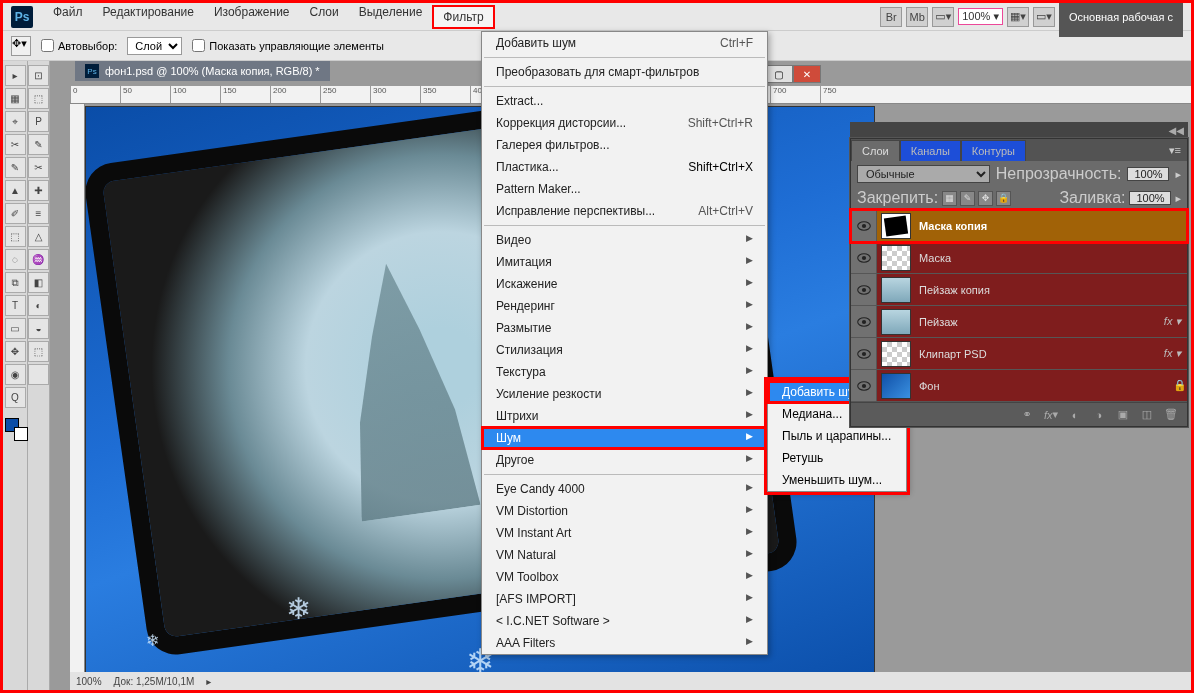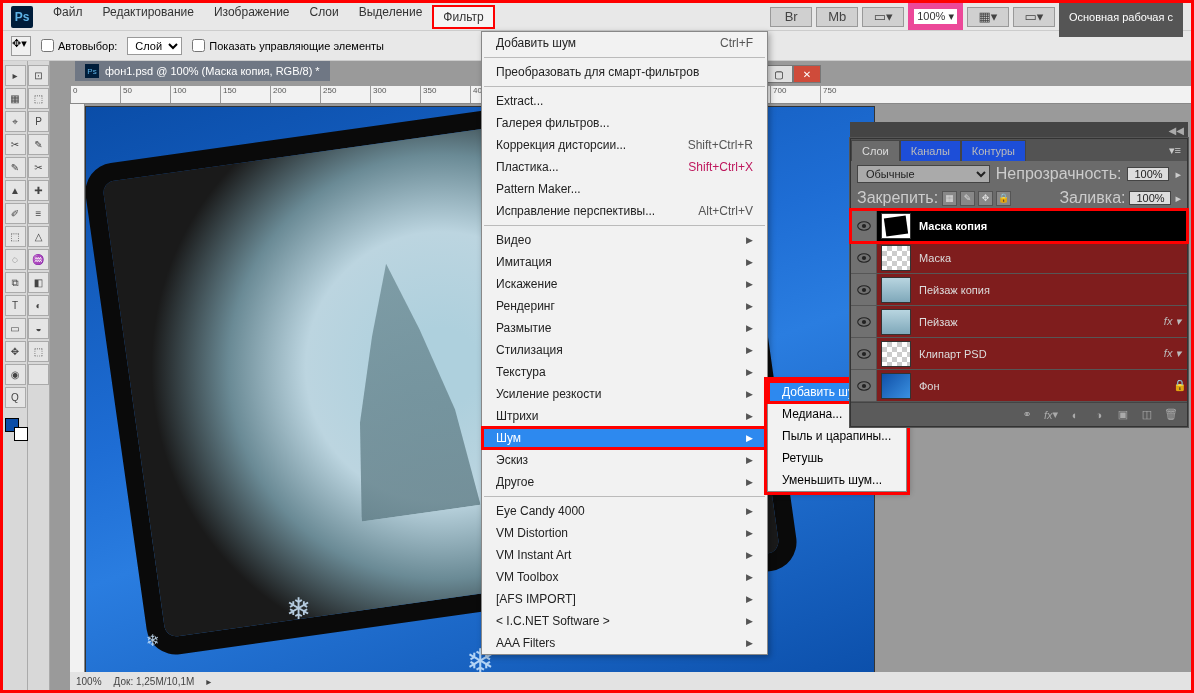--- a/index.html
+++ b/index.html
@@ -3,22 +3,22 @@
 <meta charset="utf-8">
 <style>
 * { margin:0; padding:0; box-sizing:border-box; font-family: Tahoma, Arial, sans-serif; user-select:none; }
 body { width:1194px; height:693px; background:#fff; border:3px solid #ff0000; position:relative; overflow:hidden; }
 .menubar { height:28px; background:#e8e8e8; display:flex; align-items:center; padding:0 8px; gap:2px; font-size:12px; color:#333; border-bottom:1px solid #ccc; }
 .ps-logo { width:22px; height:22px; background:#001d3a; color:#5db3e6; display:flex; align-items:center; justify-content:center; font-weight:bold; font-size:12px; border-radius:2px; margin-right:8px;}
 .menu-item { padding:0 10px; cursor:default; }
 .menu-item.hl { border:2px solid #ff0000; background:#f5f5f5; padding:3px 9px;}
 .spacer { flex:1; }
 .top-icons { display:flex; gap:4px; align-items:center;}
-.top-icon { width:42px; height:20px; background:#d0d0d0; border:1px solid #999; display:flex; align-items:center; justify-content:center; font-size:13px; color:#444;}
-.zoom-sel { font-size:11px; padding:1px 3px; background:#fff; border:6px solid #ec4899;}
+.top-icon { width:22px; height:20px; background:#d0d0d0; border:1px solid #999; display:flex; align-items:center; justify-content:center; font-size:11px; color:#444;}
+.zoom-sel { font-size:11px; padding:1px 3px; background:#fff; border:1px solid #ec4899;}
 .workspace-btn { background:#555; color:#fff; font-size:11px; padding:14px 10px; border-radius:0;}
 .toolbar2 { height:30px; background:#e8e8e8; display:flex; align-items:center; padding:0 8px; gap:10px; font-size:11px; border-bottom:1px solid #ccc;}
 .tb2-icon { width:20px; height:20px; border:1px solid #999; background:#f0f0f0;}
 .chk { display:flex; align-items:center; gap:4px;}
 .sel-small { font-size:11px; border:1px solid #999; padding:1px 3px; background:#fff;}
 .main-area { position:relative; height:calc(100% - 58px); display:flex; background:#9a9a9a;}
 .tool-column { width:25px; background:#d8d8d8; border-right:1px solid #aaa; display:flex; flex-direction:column; align-items:center; padding-top:4px; gap:2px;}
 .tool-btn { width:21px; height:21px; background:#e5e5e5; border:1px solid #aaa; font-size:10px; display:flex; align-items:center; justify-content:center; color:#444;}
 .canvas-wrap { flex:1; position:relative; background:#9a9a9a; overflow:hidden;}
 .doc-tab { position:absolute; top:0; left:25px; height:20px; background:#6f7784; color:#fff; font-size:11px; display:flex; align-items:center; padding:0 10px; gap:6px;}
@@ -26,21 +26,21 @@
 .canvas-img { position:absolute; top:45px; left:35px; width:790px; height:590px; background:linear-gradient(160deg,#0a4da8,#1e6dd4 40%,#2a7de0 55%,#0a4da8); overflow:hidden; border:1px solid #333;}
 .scallop-frame { position:absolute; top:30px; left:45px; width:620px; height:460px; background:radial-gradient(circle at 50% 50%, #aed0dd 10%, #bcd5e0 35%, #6a8a95 55%, #1a1a1a 75%); border-radius:12px; transform:rotate(-8deg); box-shadow:0 0 0 18px #0a0a0a;}
 .tree { position:absolute; left:210px; top:120px; width:120px; height:280px; background: linear-gradient(#6b8a93,#5a7780); clip-path: polygon(50% 0,70% 25%,90% 55%,100% 90%,0 90%,10% 55%,30% 25%); opacity:.75;}
 .ruler-h { position:absolute; top:25px; left:20px; right:0; height:18px; background:#f2f2f2; border-bottom:1px solid #888; font-size:8px; color:#555; display:flex;}
 .ruler-h span{ border-left:1px solid #999; width:50px; padding-left:2px;}
 .ruler-v { position:absolute; top:43px; left:20px; width:15px; bottom:0; background:#f2f2f2; border-right:1px solid #888;}
 .window-controls { position:absolute; top:4px; right:370px; display:flex; gap:0;}
 .wc { width:28px; height:18px; font-size:10px; display:flex; align-items:center; justify-content:center; border:1px solid #777;}
 .wc.min{background:#e0e0e0;} .wc.max{background:#e0e0e0;} .wc.close{background:#cf4b3a;color:#fff;}
 .dropdown { position:absolute; top:28px; left:478px; width:287px; background:#f2f2f2; border:1px solid #888; box-shadow:2px 2px 6px rgba(0,0,0,.3); font-size:12px; color:#222;}
-.dd-item { padding:4px 14px; display:flex; justify-content:space-between; align-items:center; cursor:default; position:relative;}
+.dd-item { padding:4px 14px; display:flex; justify-content:space-between; cursor:default; position:relative;}
 .dd-item.sub::after{ content:"▶"; font-size:9px; color:#555;}
 .dd-sep { height:1px; background:#bbb; margin:3px 2px;}
 .dd-item.sel { background:#2d89ef; color:#fff; }
 .dd-item.sel::after{ color:#fff;}
 .dd-item.hl-red { outline:3px solid #ff0000; outline-offset:-2px;}
 .submenu { position:absolute; top:377px; left:764px; width:140px; background:#f2f2f2; border:1px solid #888; box-shadow:2px 2px 6px rgba(0,0,0,.3); font-size:12px;}
 .submenu .dd-item.hl-red{ outline:3px solid #ff0000; outline-offset:-2px;}
 .submenu-box{ outline:3px solid #ff0000; outline-offset:0;}
 .layers-panel { position:absolute; top:135px; right:3px; width:338px; background:#6b6b6b; border:1px solid #333; box-shadow:0 0 0 1px #555; font-size:11px; color:#ccc;}
 .lp-tabs { display:flex; background:#535353; height:22px; align-items:flex-end;}
@@ -48,21 +48,21 @@
 .lp-tab.active{ background:#6b6b6b; color:#ddd;}
 .lp-row1 { display:flex; align-items:center; padding:4px 6px; gap:6px; background:#6b6b6b;}
 .lp-sel { flex:1; background:#aaa; color:#222; border:1px solid #444; padding:1px 4px; font-size:11px;}
 .lp-label{ color:#ccc; font-size:16px;}
 .lp-num { width:42px; background:#ddd; color:#222; text-align:center; border:1px solid #444; font-size:11px;}
 .lp-row2 { display:flex; align-items:center; padding:2px 6px; gap:4px; background:#6b6b6b; border-bottom:1px solid #4a4a4a;}
 .lock-icons{ display:flex; gap:3px;}
 .li-ic{ width:15px; height:15px; background:#888; border:1px solid #555; font-size:9px; display:flex; align-items:center; justify-content:center; color:#ddd;}
 .layer-list{ background:#6b6b6b;}
 .layer-row{ display:flex; align-items:center; height:32px; border-bottom:1px solid #565656; background:#7f1d1d;}
-.layer-row.sel{ background:#000000; outline:3px solid #ff0000; outline-offset:-1px;}
+.layer-row.sel{ background:#a16207; outline:3px solid #ff0000; outline-offset:-1px;}
 .eye{ width:26px; height:100%; display:flex; align-items:center; justify-content:center; border-right:1px solid #565656; color:#222; background:#717171;}
 .eye svg{ width:14px; height:10px;}
 .thumb{ width:30px; height:26px; margin:0 4px; background:#ddd; border:1px solid #333; position:relative;}
 .thumb.checker{ background:repeating-conic-gradient(#ccc 0 25%,#fff 0 50%) 0 0/10px 10px;}
 .thumb.blue{ background:linear-gradient(135deg,#1050a8,#3a90e0);}
 .thumb.winter{ background:linear-gradient(#b8d5e0,#7fa8ba);}
 .layer-name{ flex:1; color:#ddd; font-size:11px; padding-left:4px;}
 .layer-row.sel .layer-name{ color:#fff; font-weight:bold;}
 .fx{ color:#bbb; font-style:italic; font-size:11px; padding-right:6px;}
 .lock-sm{ width:14px; color:#ccc; padding-right:6px;}
@@ -204,29 +204,29 @@
     </div>
     <div class="dd-sep"></div>
     <div class="dd-item">
       <span>Преобразовать для смарт-фильтров</span>
     </div>
     <div class="dd-sep"></div>
     <div class="dd-item">
       <span>Extract...</span>
     </div>
     <div class="dd-item">
-      <span>Галерея фильтров...</span>
-    </div>
-    <div class="dd-item">
       <span>Коррекция дисторсии...</span>
       <span style="color:#555">Shift+Ctrl+R</span>
     </div>
     <div class="dd-item">
+      <span>Галерея фильтров...</span>
+    </div>
+    <div class="dd-item">
       <span>Пластика...</span>
-      <span style="color:#be185d">Shift+Ctrl+X</span>
+      <span style="color:#000000">Shift+Ctrl+X</span>
     </div>
     <div class="dd-item">
       <span>Pattern Maker...</span>
     </div>
     <div class="dd-item">
       <span>Исправление перспективы...</span>
       <span style="color:#555">Alt+Ctrl+V</span>
     </div>
     <div class="dd-sep"></div>
     <div class="dd-item sub">
@@ -253,34 +253,34 @@
     <div class="dd-item sub">
       <span>Усиление резкости</span>
     </div>
     <div class="dd-item sub">
       <span>Штрихи</span>
     </div>
     <div class="dd-item sub sel hl-red">
       <span>Шум</span>
     </div>
     <div class="dd-item sub">
-      <span>Эскиз</span>
-    </div>
-    <div class="dd-item sub">
       <span>Другое</span>
     </div>
     <div class="dd-sep"></div>
     <div class="dd-item sub">
       <span>Eye Candy 4000</span>
     </div>
     <div class="dd-item sub">
       <span>VM Distortion</span>
     </div>
     <div class="dd-item sub">
       <span>VM Instant Art</span>
+    </div>
+    <div class="dd-item sub">
+      <span>VM Natural</span>
     </div>
     <div class="dd-item sub">
       <span>VM Toolbox</span>
     </div>
     <div class="dd-item sub">
       <span>[AFS IMPORT]</span>
     </div>
     <div class="dd-item sub">
       <span>&lt; I.C.NET Software &gt;</span>
     </div>

